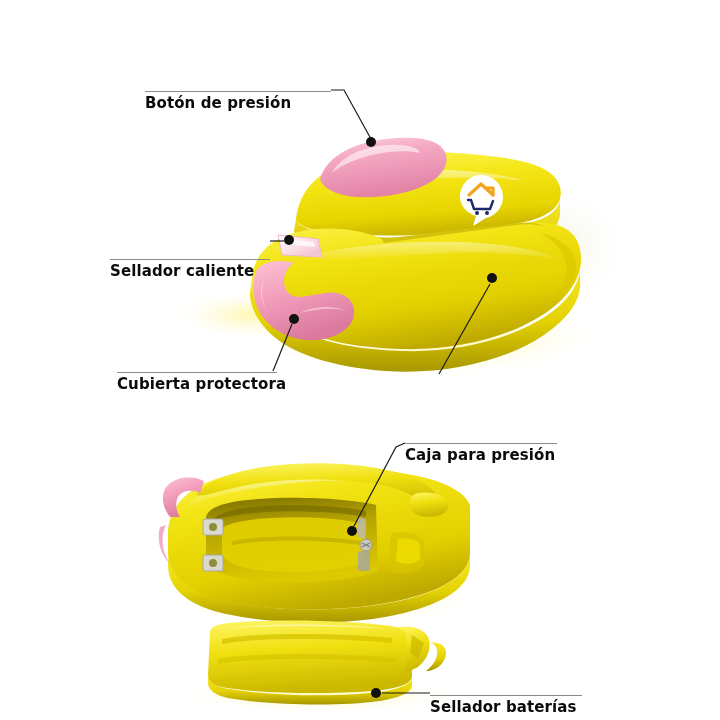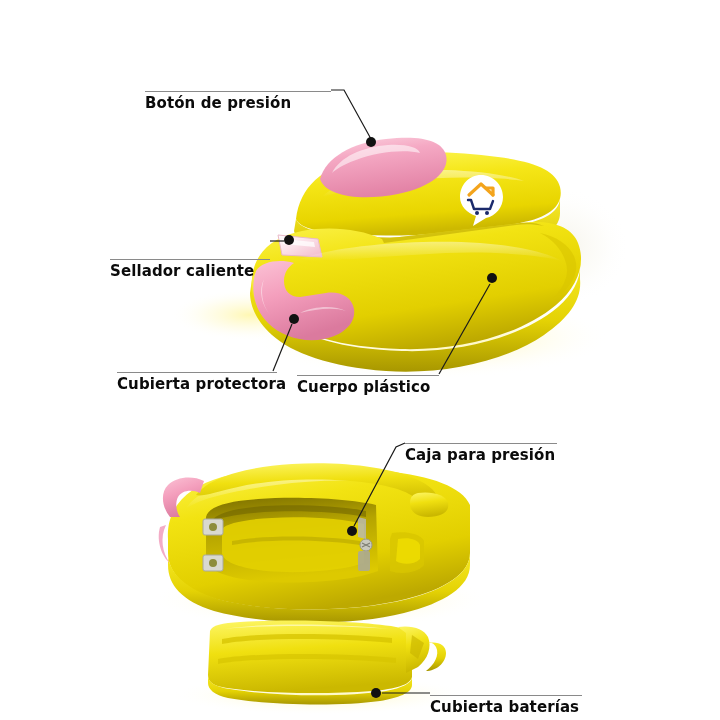--- a/index.html
+++ b/index.html
@@ -318,28 +318,24 @@
   <div class="callout" style="left:110px; top:212px;">
     <div class="rule" style="width:160px;"></div>
     <div class="txt">Sellador caliente</div>
   </div>
 
   <div class="callout" style="left:117px; top:325px;">
     <div class="rule" style="width:160px;"></div>
     <div class="txt">Cubierta protectora</div>
   </div>
 
-  <div class="callout" style="left:297px; top:328px;">
-    <div class="rule" style="width:142px;"></div>
-    <div class="txt">Cuerpo plástico</div>
-  </div>
 
   <div class="callout" style="left:405px; top:396px;">
     <div class="rule" style="width:152px;"></div>
     <div class="txt">Caja para presión</div>
   </div>
 
   <div class="callout" style="left:430px; top:648px;">
     <div class="rule" style="width:152px;"></div>
-    <div class="txt">Cubierta baterías</div>
+    <div class="txt">Sellador baterías</div>
   </div>
 
 </div>
 
 </body></html>

